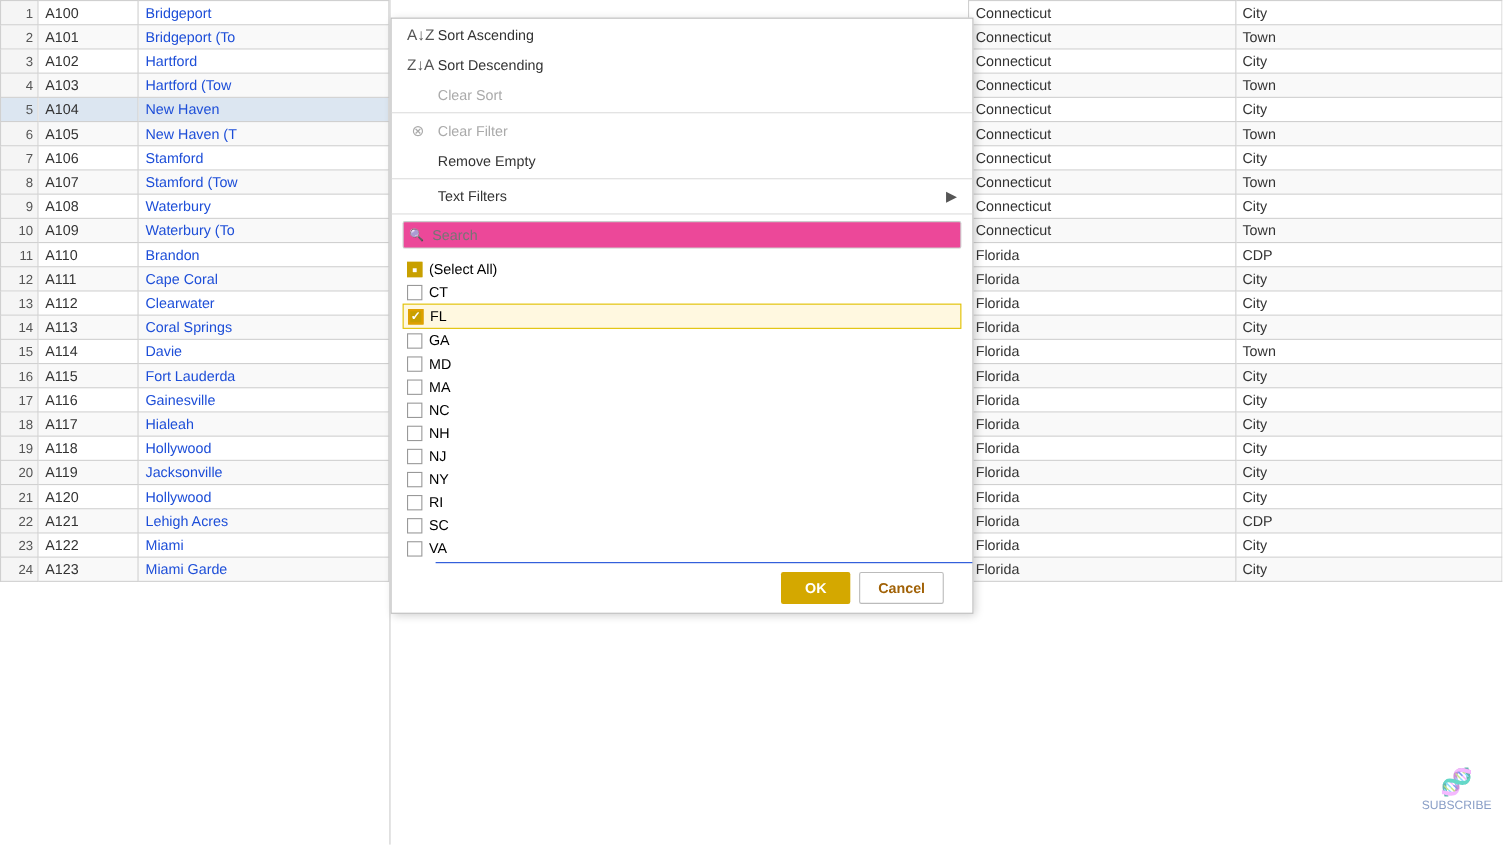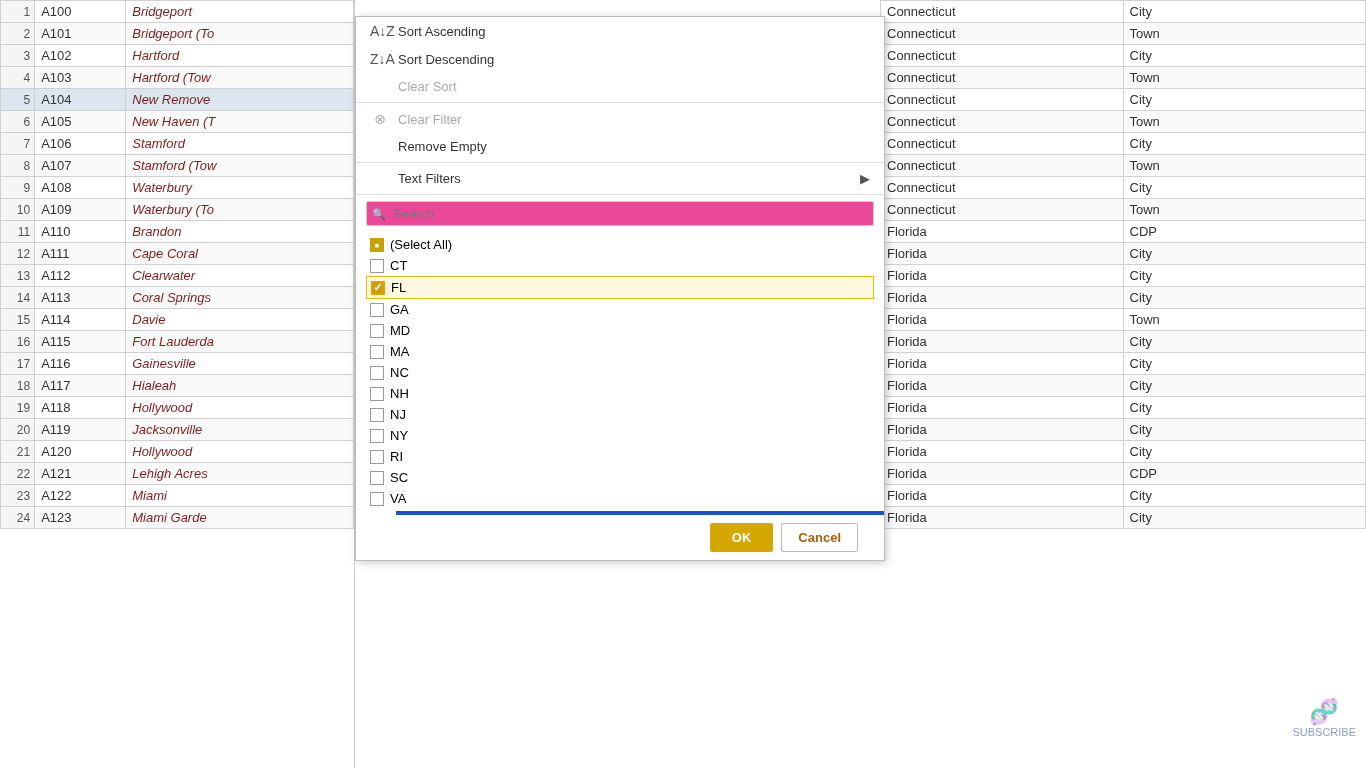--- a/index.html
+++ b/index.html
@@ -62,22 +62,21 @@
       font-size: 12px;
     }
 
     .col-a {
       width: 80px;
       color: #333;
     }
 
     .col-b {
       width: 240px;
-      color: #7f1d1d;
-      font-style: italic;
+      color: #1d4ed8;
     }
 
     .row-even { background: #fff; }
     .row-odd { background: #f9f9f9; }
 
     .right-col-state { width: 160px; color: #333; }
     .right-col-type { width: 160px; color: #333; }
 
     
     .highlight-row td { background: #dce6f1; }
@@ -209,21 +208,21 @@
       background: #c8a000;
       border: 2px solid #e0a000;
     }
 
     
     .dialog-buttons {
       display: flex;
       justify-content: flex-end;
       gap: 8px;
       padding: 8px 26px;
-      border-top: 4px solid #1d4ed8;
+      border-top: 1px solid #1d4ed8;
       margin-left: 40px;
     }
 
     .btn-ok {
       background: #d4a800;
       color: #fff;
       border: none;
       padding: 6px 22px;
       font-size: 13px;
       font-weight: bold;
@@ -284,21 +283,21 @@
       <td class="col-b">Hartford</td>
     </tr>
           <tr class="row-odd">
       <td class="row-num">4</td>
       <td class="col-a">A103</td>
       <td class="col-b">Hartford (Tow</td>
     </tr>
           <tr class="highlight-row">
       <td class="row-num">5</td>
       <td class="col-a">A104</td>
-      <td class="col-b">New Remove</td>
+      <td class="col-b">New Haven</td>
     </tr>
           <tr class="row-odd">
       <td class="row-num">6</td>
       <td class="col-a">A105</td>
       <td class="col-b">New Haven (T</td>
     </tr>
           <tr class="row-even">
       <td class="row-num">7</td>
       <td class="col-a">A106</td>
       <td class="col-b">Stamford</td>

